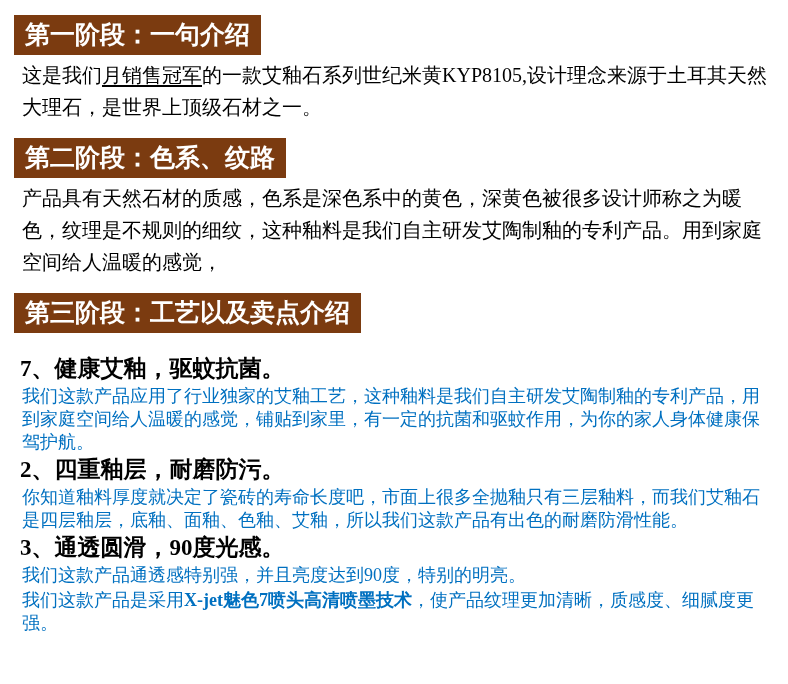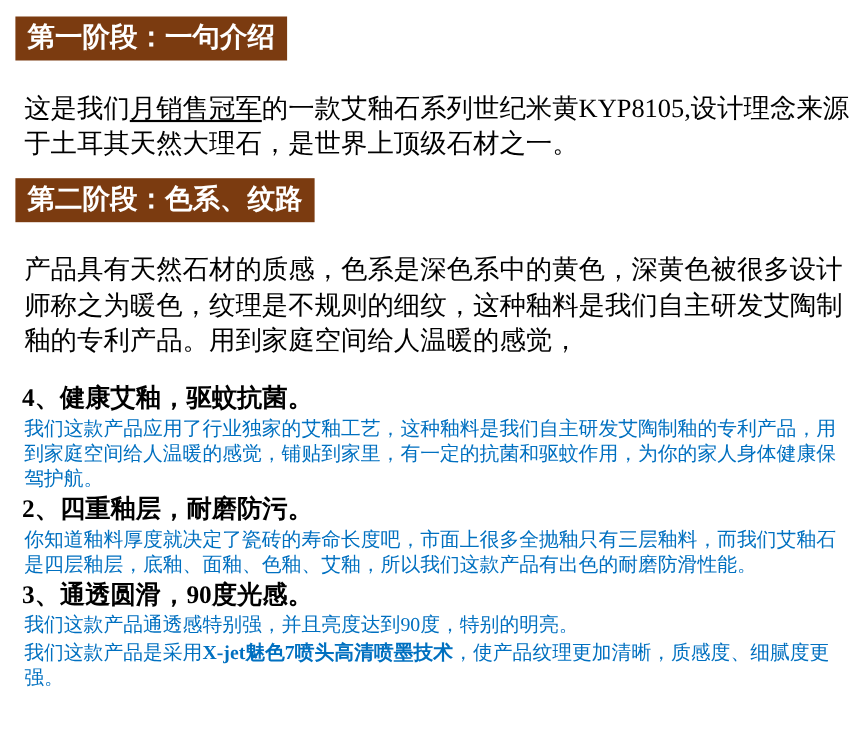--- a/index.html
+++ b/index.html
@@ -30,23 +30,23 @@
     background: var(--header-bg);
     color: var(--header-text);
     font-family: "Liberation Sans", "DejaVu Sans", sans-serif;
     font-weight: 700;
     font-size: 25px;
     line-height: 25px;
     padding: 7px 11px 8px 11px;
     margin: 0;
   }
   .para {
-    margin: 28px 0 15px 8px;
+    margin: 4px 0 15px 8px;
     width: 750px;
-    font-size: 24px;
+    font-size: 20px;
     line-height: 32px;
     color: var(--body-text);
     word-break: break-all;
   }
   .underlined {
     text-decoration: underline;
     text-underline-offset: 3px;
   }
   .item-title {
     font-family: "Liberation Serif", "DejaVu Serif", serif;
@@ -80,23 +80,26 @@
   </div>
   <p class="para"><span>这是我们</span><span class="underlined">月销售冠军</span><span>的一款艾釉石系列世纪米黄KYP8105,设计理念来源于土耳其天然大理石，是世界上顶级石材之一。</span></p>
 
   
   <div class="stage-bar">
     <span>第二阶段：色系、纹路</span>
   </div>
   <p class="para">产品具有天然石材的质感，色系是深色系中的黄色，深黄色被很多设计师称之为暖色，纹理是不规则的细纹，这种釉料是我们自主研发艾陶制釉的专利产品。用到家庭空间给人温暖的感觉，</p>
 
   
+  <div class="stage-bar">
+    <span>第三阶段：工艺以及卖点介绍</span>
+  </div>
 
   <div>
-    <div class="item-title first">4、健康艾釉，驱蚊抗菌。</div>
+    <div class="item-title first">7、健康艾釉，驱蚊抗菌。</div>
     <p class="item-desc">我们这款产品应用了行业独家的艾釉工艺，这种釉料是我们自主研发艾陶制釉的专利产品，用到家庭空间给人温暖的感觉，铺贴到家里，有一定的抗菌和驱蚊作用，为你的家人身体健康保驾护航。</p>
   </div>
 
   <div>
     <div class="item-title">2、四重釉层，耐磨防污。</div>
     <p class="item-desc">你知道釉料厚度就决定了瓷砖的寿命长度吧，市面上很多全抛釉只有三层釉料，而我们艾釉石是四层釉层，底釉、面釉、色釉、艾釉，所以我们这款产品有出色的耐磨防滑性能。</p>
   </div>
 
   <div>
     <div class="item-title">3、通透圆滑，90度光感。</div>

